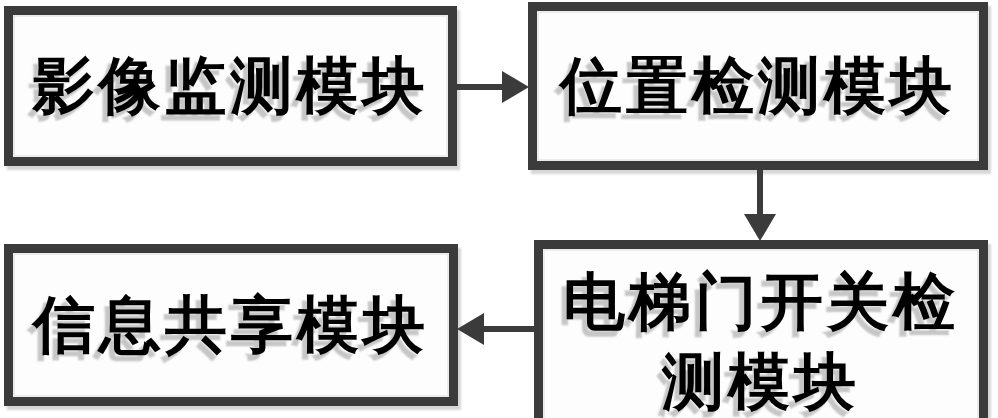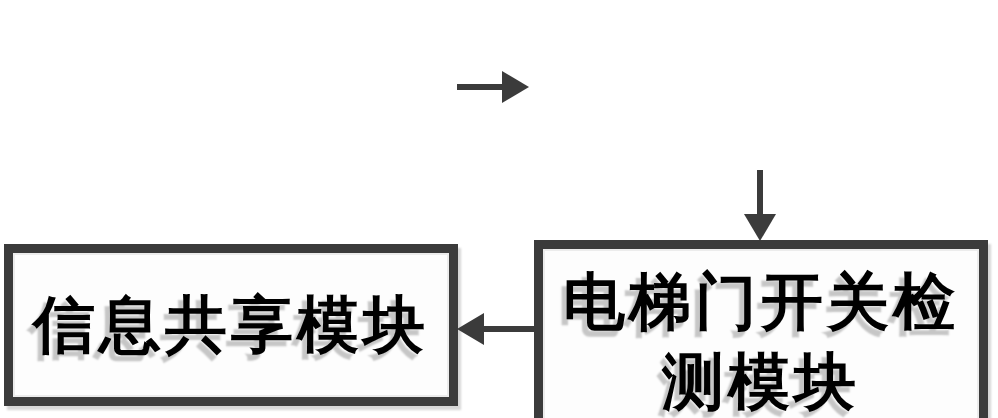--- a/index.html
+++ b/index.html
@@ -85,21 +85,27 @@
     border-top: 16px solid transparent;
     border-bottom: 16px solid transparent;
     border-right: 27px solid #3b3b3b;
   }
 </style>
 </head>
 <body>
 
 <div class="canvas">
 
+  <div class="node" id="node-image-monitoring">
+    <span class="node-label">影像监测模块</span>
+  </div>
 
+  <div class="node" id="node-position-detection">
+    <span class="node-label">位置检测模块</span>
+  </div>
 
   <div class="node" id="node-elevator-door">
     <span class="node-line">电梯门开关检</span>
     <span class="node-line">测模块</span>
   </div>
 
   <div class="node" id="node-information-sharing">
     <span class="node-label">信息共享模块</span>
   </div>
 

